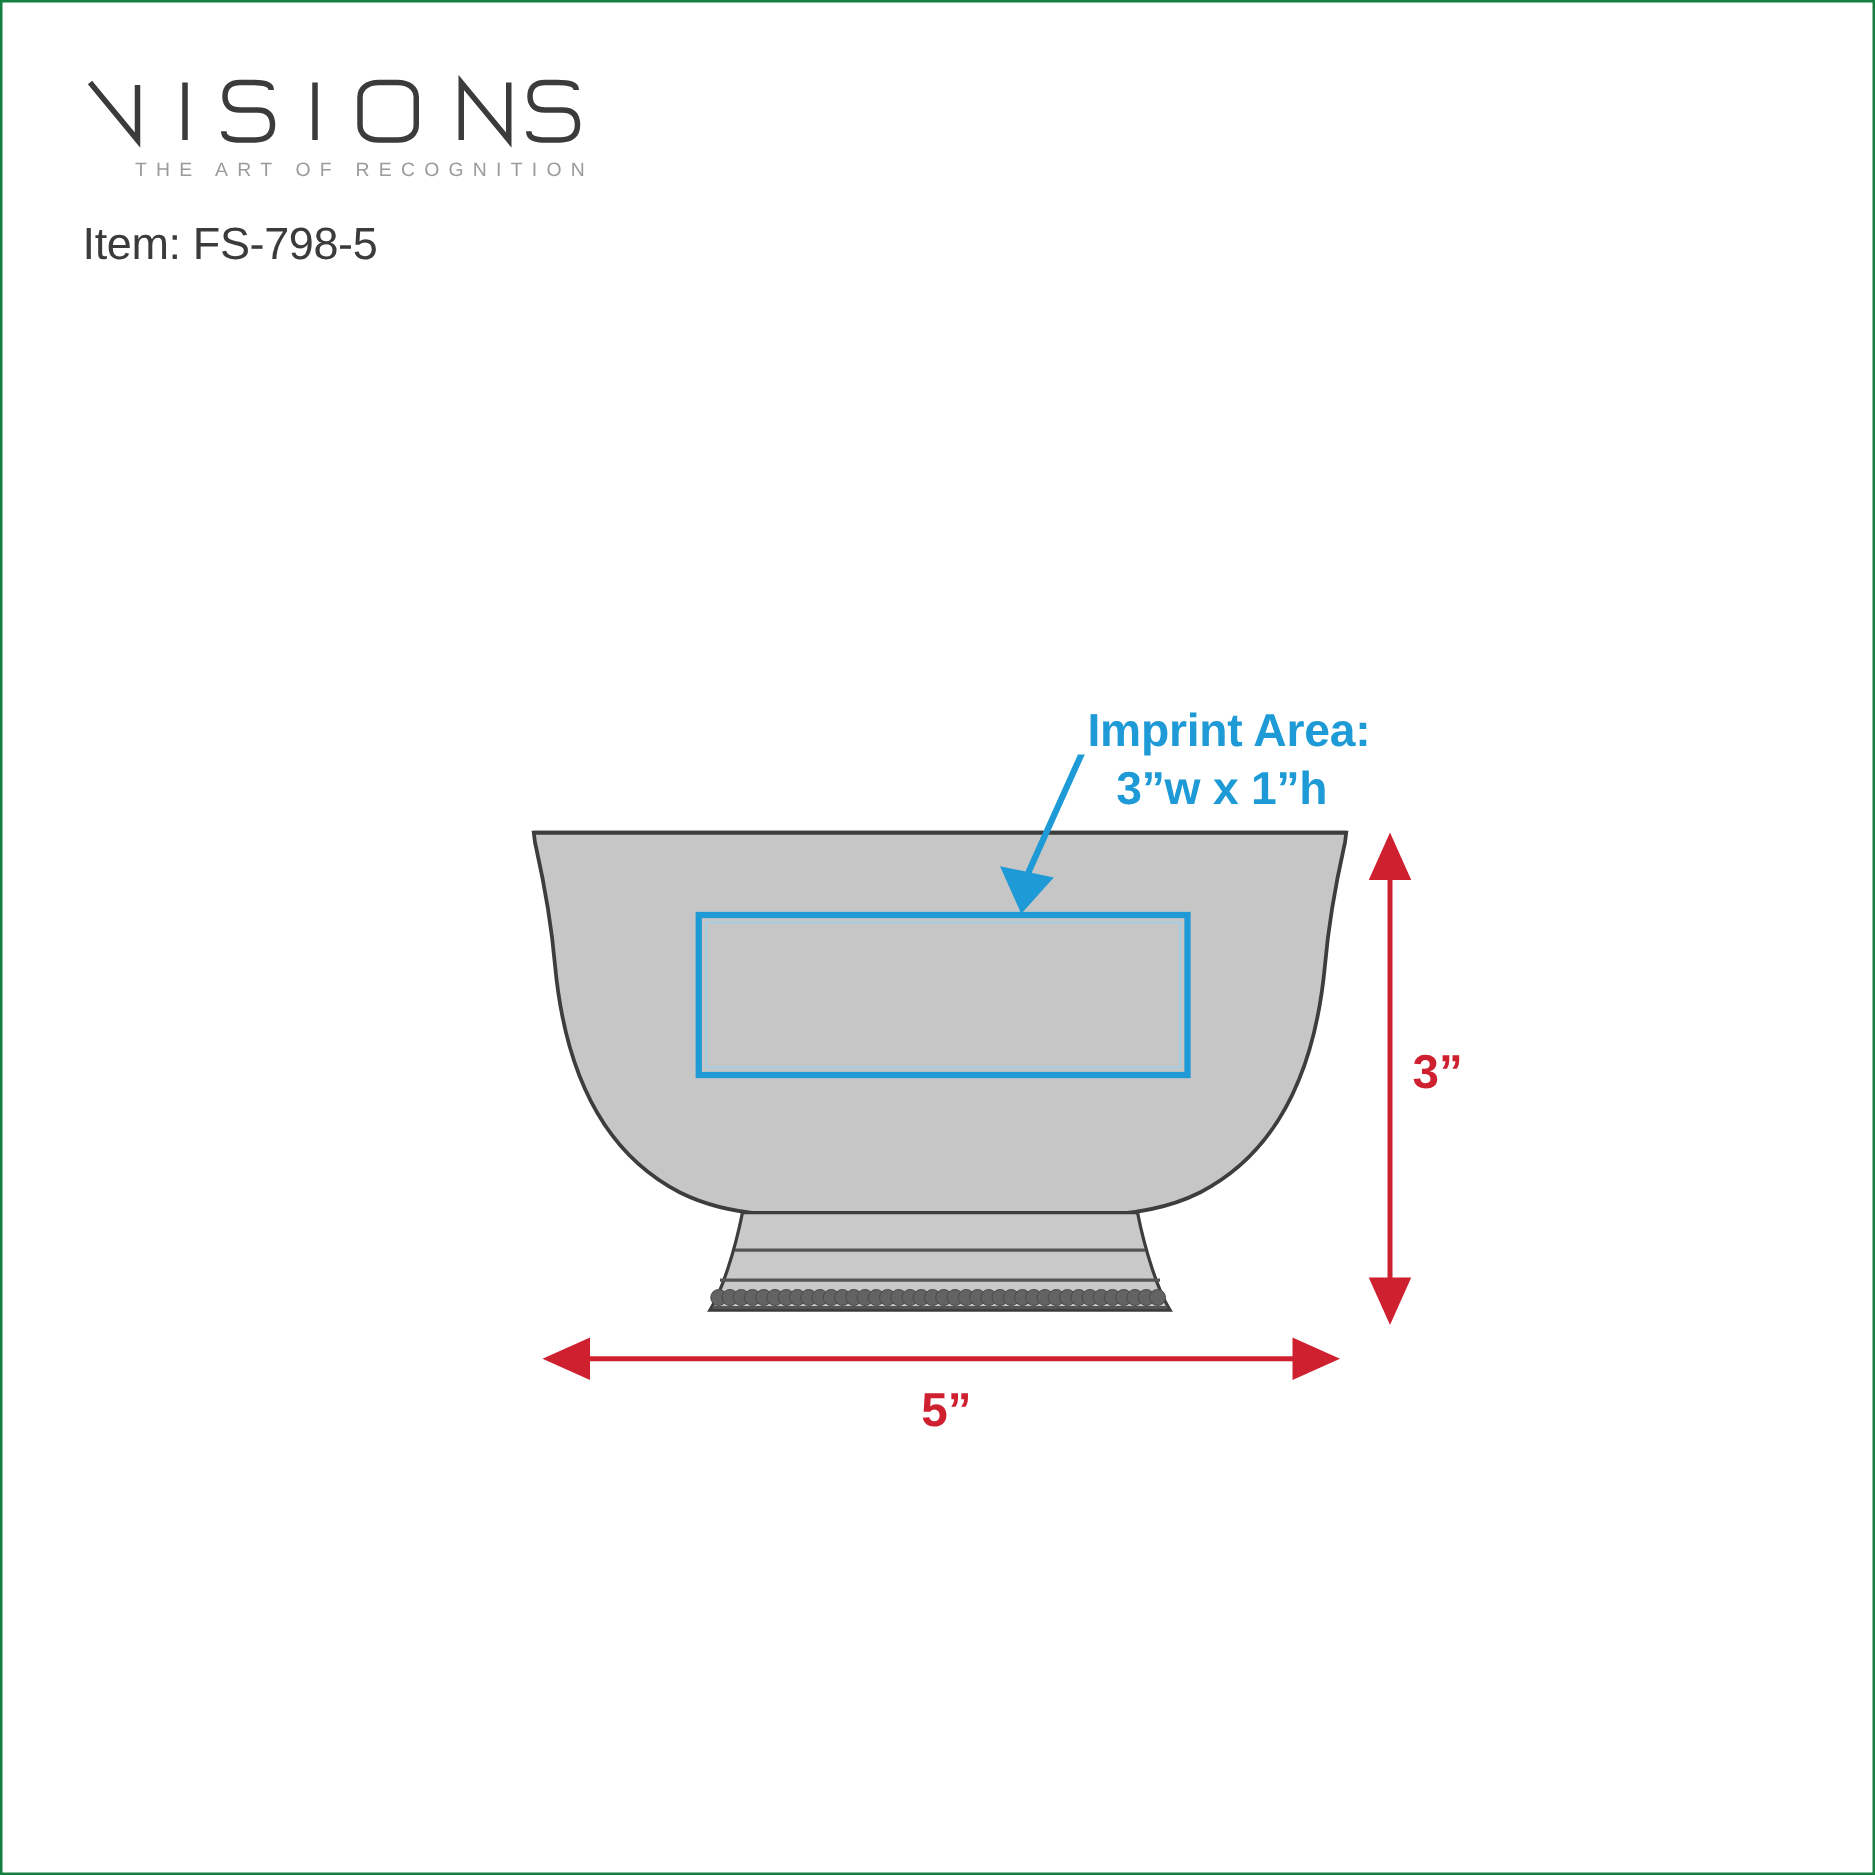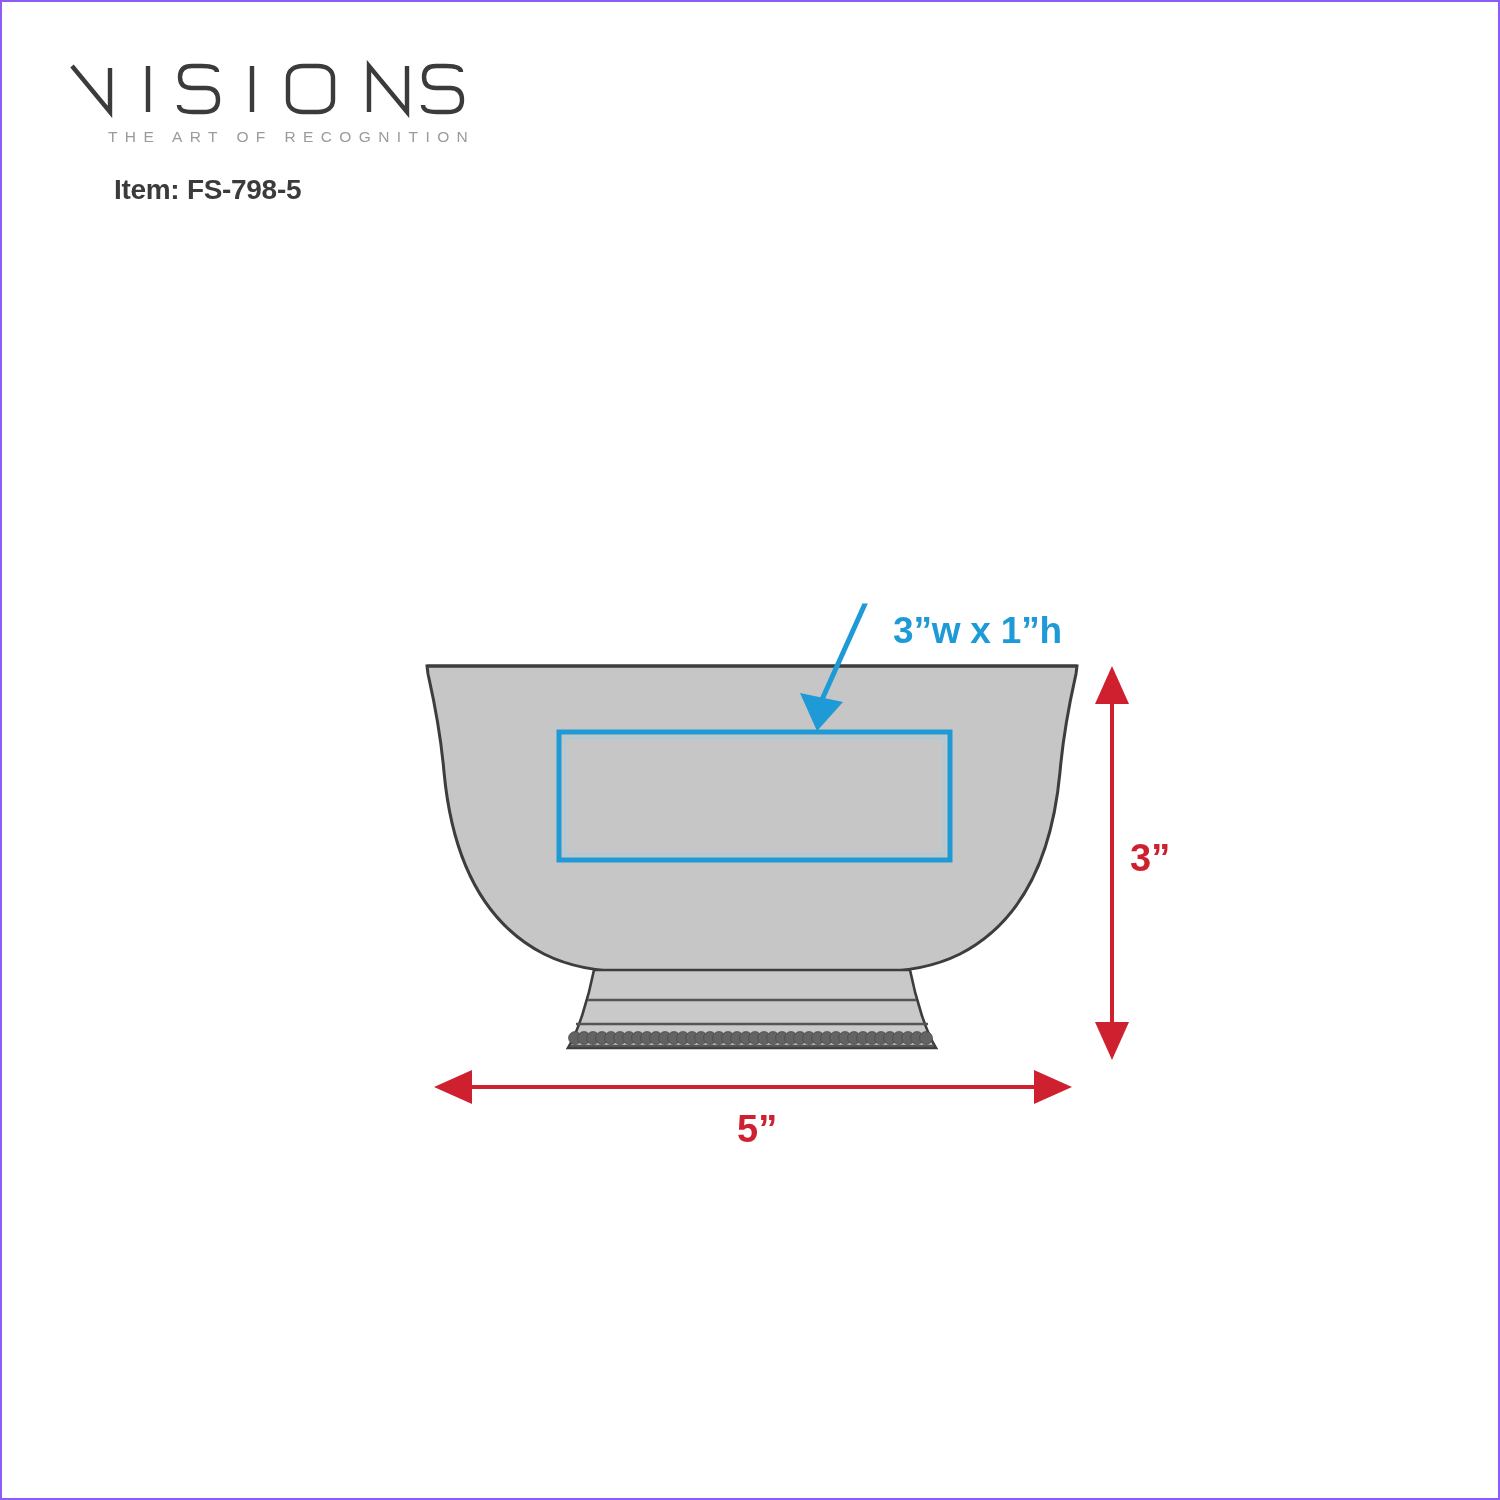--- a/index.html
+++ b/index.html
@@ -9,21 +9,21 @@
   }
   body {
     font-family: "Liberation Sans", sans-serif;
   }
   #page {
     position: relative;
     width: 1500px;
     height: 1500px;
     background: #ffffff;
     box-sizing: border-box;
-    border: 2px solid #8b5cf6;
+    border: 2px solid #15803d;
     overflow: hidden;
   }
 
   
   #brand-block {
     position: absolute;
     left: 64px;
     top: 58px;
     width: 620px;
   }
@@ -39,26 +39,25 @@
     font-size: 15.5px;
     letter-spacing: 7.4px;
     color: #9b9b9b;
     font-weight: 400;
     white-space: nowrap;
   }
   #item-line {
     position: absolute;
     left: 64px;
     top: 172px;
-    font-size: 28px;
-    font-weight: 700;
+    font-size: 36px;
+    font-weight: 400;
     color: #3b3b3b;
     letter-spacing: -0.3px;
     white-space: nowrap;
-    margin-left: 48px;
   }
 
   
   #artwork {
     position: absolute;
     left: 0;
     top: 0;
     width: 1500px;
     height: 1500px;
   }
@@ -191,18 +190,19 @@
 
     <line x1="1110" y1="676" x2="1110" y2="1046" stroke="#cf2030" stroke-width="4"></line>
     <polygon points="1110,664 1093,702 1127,702" fill="#cf2030"></polygon>
     <polygon points="1110,1058 1093,1020 1127,1020" fill="#cf2030"></polygon>
 
     <line x1="444" y1="1085" x2="1058" y2="1085" stroke="#cf2030" stroke-width="4"></line>
     <polygon points="432,1085 470,1068 470,1102" fill="#cf2030"></polygon>
     <polygon points="1070,1085 1032,1068 1032,1102" fill="#cf2030"></polygon>
   </svg>
 
+  <div class="imprint-label" id="imprint-label-line1">Imprint Area:</div>
   <div class="imprint-label" id="imprint-label-line2">3”w x 1”h</div>
 
   <div class="dim-label" id="dim-height-label">3”</div>
   <div class="dim-label" id="dim-width-label">5”</div>
 
 </div>
 
 </body></html>

